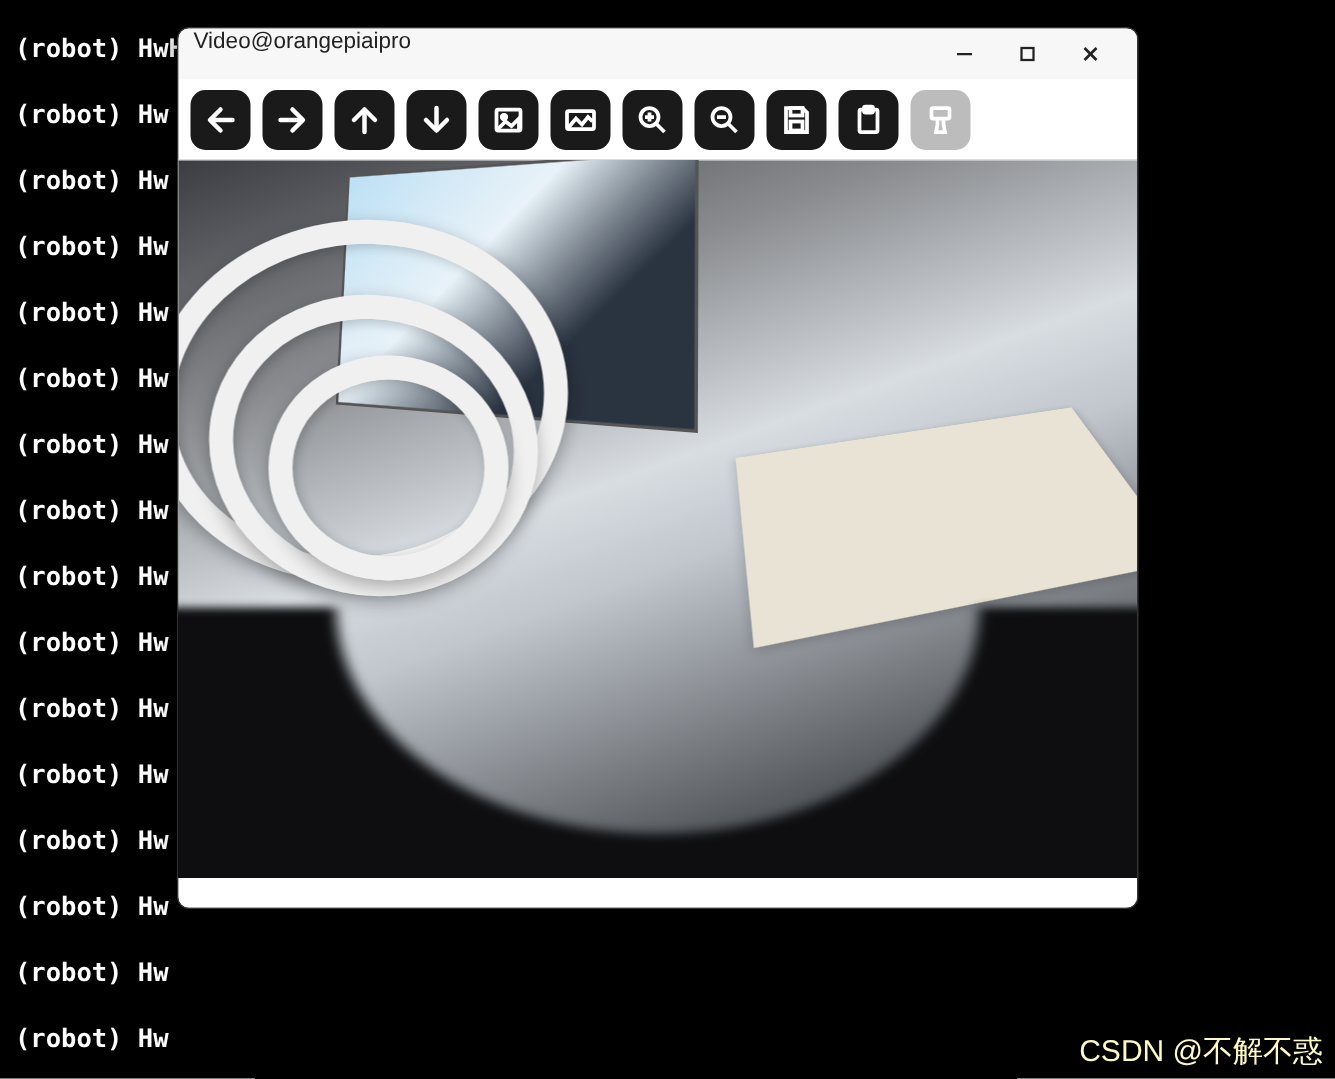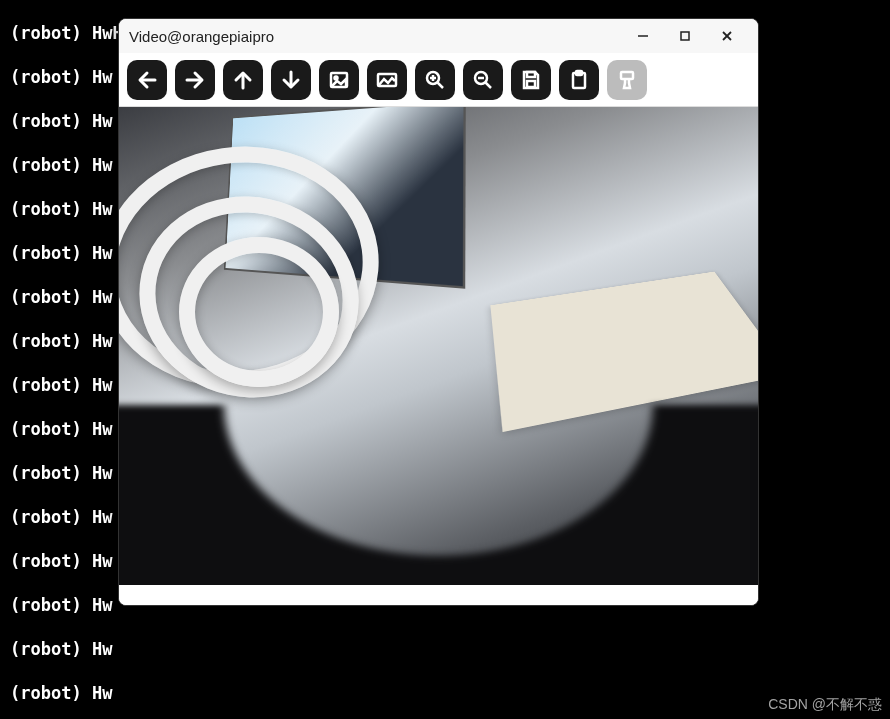--- a/index.html
+++ b/index.html
@@ -19,22 +19,22 @@
       top: 0;
       left: 10px;
       right: 0;
       white-space: pre;
       line-height: 22px;
     }
     .watermark {
       position: absolute;
       bottom: 5px;
       right: 8px;
-      color: #a3a3a3;
-      font-size: 14px;
+      color: #fef9c3;
+      font-size: 20px;
       font-weight: normal;
       font-family: sans-serif;
     }
     .window {
       position: absolute;
       top: 18px;
       left: 118px;
       width: 641px;
       height: 588px;
       background: #fff;
@@ -42,21 +42,20 @@
       border-radius: 8px;
       box-shadow: 0 3px 12px rgba(0,0,0,0.5);
       display: flex;
       flex-direction: column;
       overflow: hidden;
     }
     .titlebar {
       height: 34px;
       background: #f7f7f7;
       display: flex;
-      align-items: center;
       padding: 0 10px;
       color: #222;
       font-family: sans-serif;
       font-weight: normal;
       font-size: 15px;
     }
     .title-spacer { flex: 1; }
     .winctrl {
       width: 42px;
       height: 34px;

